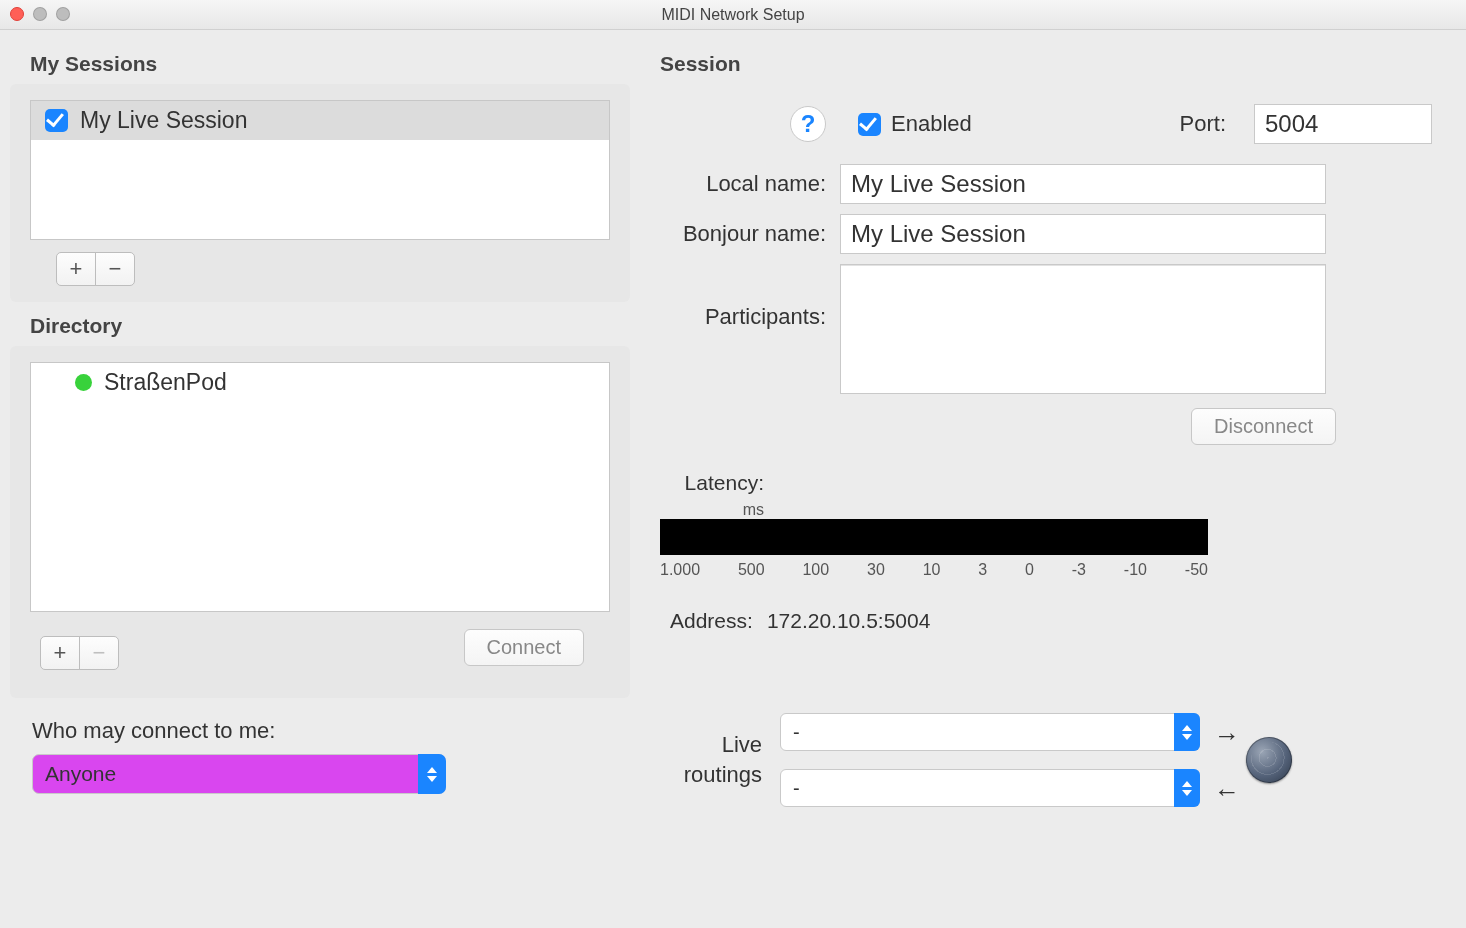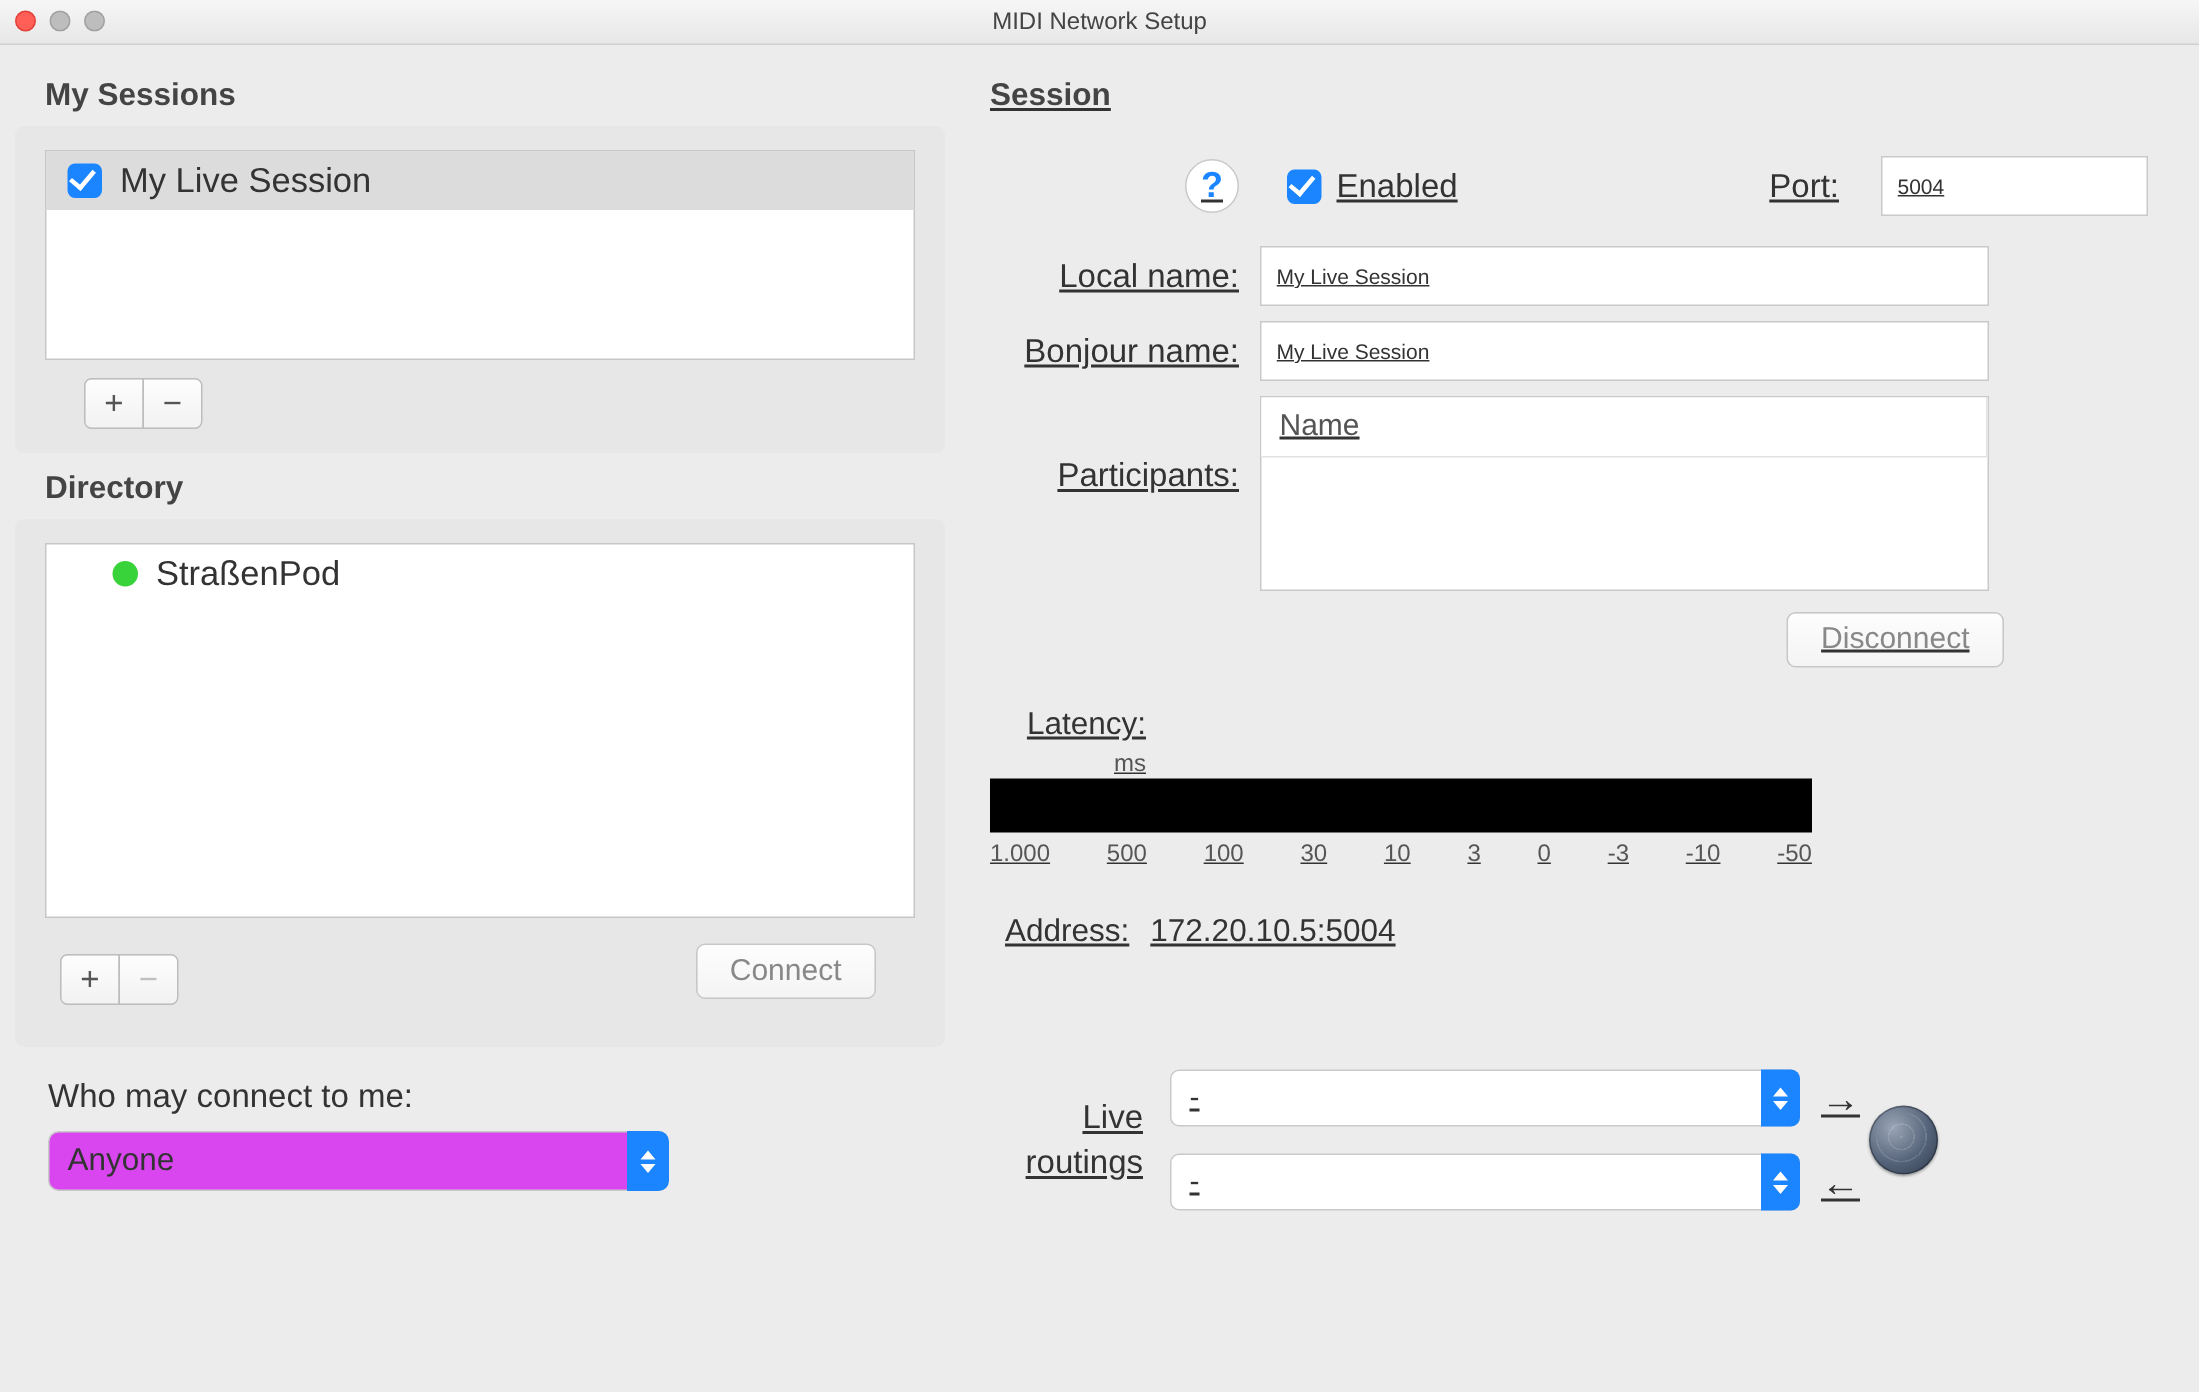--- a/index.html
+++ b/index.html
@@ -5,21 +5,21 @@
   * { box-sizing: border-box; margin: 0; padding: 0; }
   html, body { width: 1466px; height: 928px; font-family: -apple-system, "Helvetica Neue", Arial, sans-serif; background:#ececec; color:#333; }
   
   .titlebar { height:30px; background:linear-gradient(#f6f6f6,#e7e7e7); border-bottom:1px solid #d0d0d0; display:flex; align-items:center; position:relative; }
   .traffic { position:absolute; left:10px; top:7px; display:flex; gap:9px; }
   .tl { width:14px; height:14px; border-radius:50%; border:1px solid rgba(0,0,0,.15); }
   .tl.red{background:#ff5f57;border-color:#e14038;} .tl.yellow{background:#bdbdbd;} .tl.green{background:#bdbdbd;}
   .titlebar .title{ margin:0 auto; font-size:16px; color:#444; }
   .content { display:flex; height:calc(100% - 30px); }
   .left { width:640px; padding:10px 0 20px 0; display:flex; flex-direction:column; }
-  .right { flex:1; padding:10px 12px 20px 10px;text-decoration:underline; }
+  .right { flex:1; padding:10px 12px 20px 10px; }
   .section-header{ font-size:21px; font-weight:600; color:#444; padding:12px 30px 8px; }
   .group{ background:#e7e7e7; border-radius:6px; padding:0; margin:0 10px 0 10px; }
   .list { background:#fff; border:1px solid #c7c7c7; border-radius:0; width:580px; margin:0 auto; }
   .sessions-list{ height:140px; }
   .dir-list{ height:250px; }
   .row { display:flex; align-items:center; gap:12px; padding:6px 14px; font-size:23px; color:#333; }
   .row.sel{ background:#dcdcdc; }
   .chk{ width:23px; height:23px; border-radius:5px; background:#1a85ff; position:relative; display:inline-block; }
   .chk::after{ content:""; position:absolute; left:5px; top:1px; width:7px; height:13px; border:solid #fff; border-width:0 3px 3px 0; transform:rotate(40deg); }
   .plusminus{ display:flex; margin: 12px 0 0 30px; }
@@ -34,21 +34,21 @@
   .select{ position:relative; width:414px; height:40px; border:1px solid #c9c9c9; border-radius:7px; background:#d946ef; margin-left:32px; display:flex; align-items:center; padding:0 12px; font-size:21px;}
   .select .steppers{ position:absolute; right:-1px; top:-1px; bottom:-1px; width:28px; background:#1a85ff; border-top-right-radius:7px; border-bottom-right-radius:7px; display:flex; flex-direction:column; align-items:center; justify-content:center; }
   .caret{ width:0;height:0;border-left:5px solid transparent;border-right:5px solid transparent; }
   .caret.up{ border-bottom:6px solid #fff; margin-bottom:3px;}
   .caret.down{ border-top:6px solid #fff;}
   
   .right-inner{ background:#ececec; border-radius:6px; padding:10px 22px 20px 10px; height:100%; }
   .form-row{ display:flex; align-items:center; margin:10px 0; }
   .form-row label.r{ width:180px; text-align:right; font-size:22px; color:#333; padding-right:14px;}
   .help-ico{ width:36px; height:36px; border-radius:50%; border:1px solid #c9c9c9; background:#fff; display:flex; align-items:center; justify-content:center; color:#1a85ff; font-size:24px; font-weight:600; margin-left:0; }
-  input.txt{ height:40px; border:1px solid #c9c9c9; border-radius:0; background:#fff; font-size:14px; padding:0 10px; color:#333; }
+  input.txt{ height:40px; border:1px solid #c9c9c9; border-radius:0; background:#fff; font-size:24px; padding:0 10px; color:#333; }
   .port-input{ width:178px; }
   .wide{ width:486px; }
   .enabled-wrap{ display:flex; align-items:center; gap:10px; font-size:22px; margin-left:0;}
   .port-label{ font-size:22px; margin-left:auto; margin-right:10px;}
   .top-right-row{ display:flex; align-items:center; gap:18px; margin:10px 0 20px 0;}
   .top-right-row .spacer{ width:180px; display:flex; justify-content:flex-end; padding-right:14px;}
   .participants-box{ border:1px solid #c9c9c9; background:#fff; width:486px; height:130px; }
   .participants-header{ display:flex; border-bottom:1px solid #e2e2e2; background:#fff;}
   .ph-col{ padding:8px 12px; font-size:20px; color:#555;}
   .ph-col.name{ flex:1; border-right:1px solid #e2e2e2;}
@@ -157,21 +157,20 @@
         <input class="txt wide" value="My Live Session" style="">
       </div>
       <div class="form-row">
         <label class="r">Bonjour name:</label>
         <input class="txt wide" value="My Live Session" style="">
       </div>
       <div class="form-row" style="align-items:flex-start;">
         <label class="r" style="padding-top:40px;">Participants:</label>
         <div class="participants-box">
           <div class="participants-header">
-            <div class="ph-col name">Name</div>
           </div>
         </div>
       </div>
       <div class="disconnect-row">
         <button class="btn" disabled="">Disconnect</button>
       </div>
 
       <div class="latency-box">
         <div>
           <div class="latency-labels">Latency:</div>

